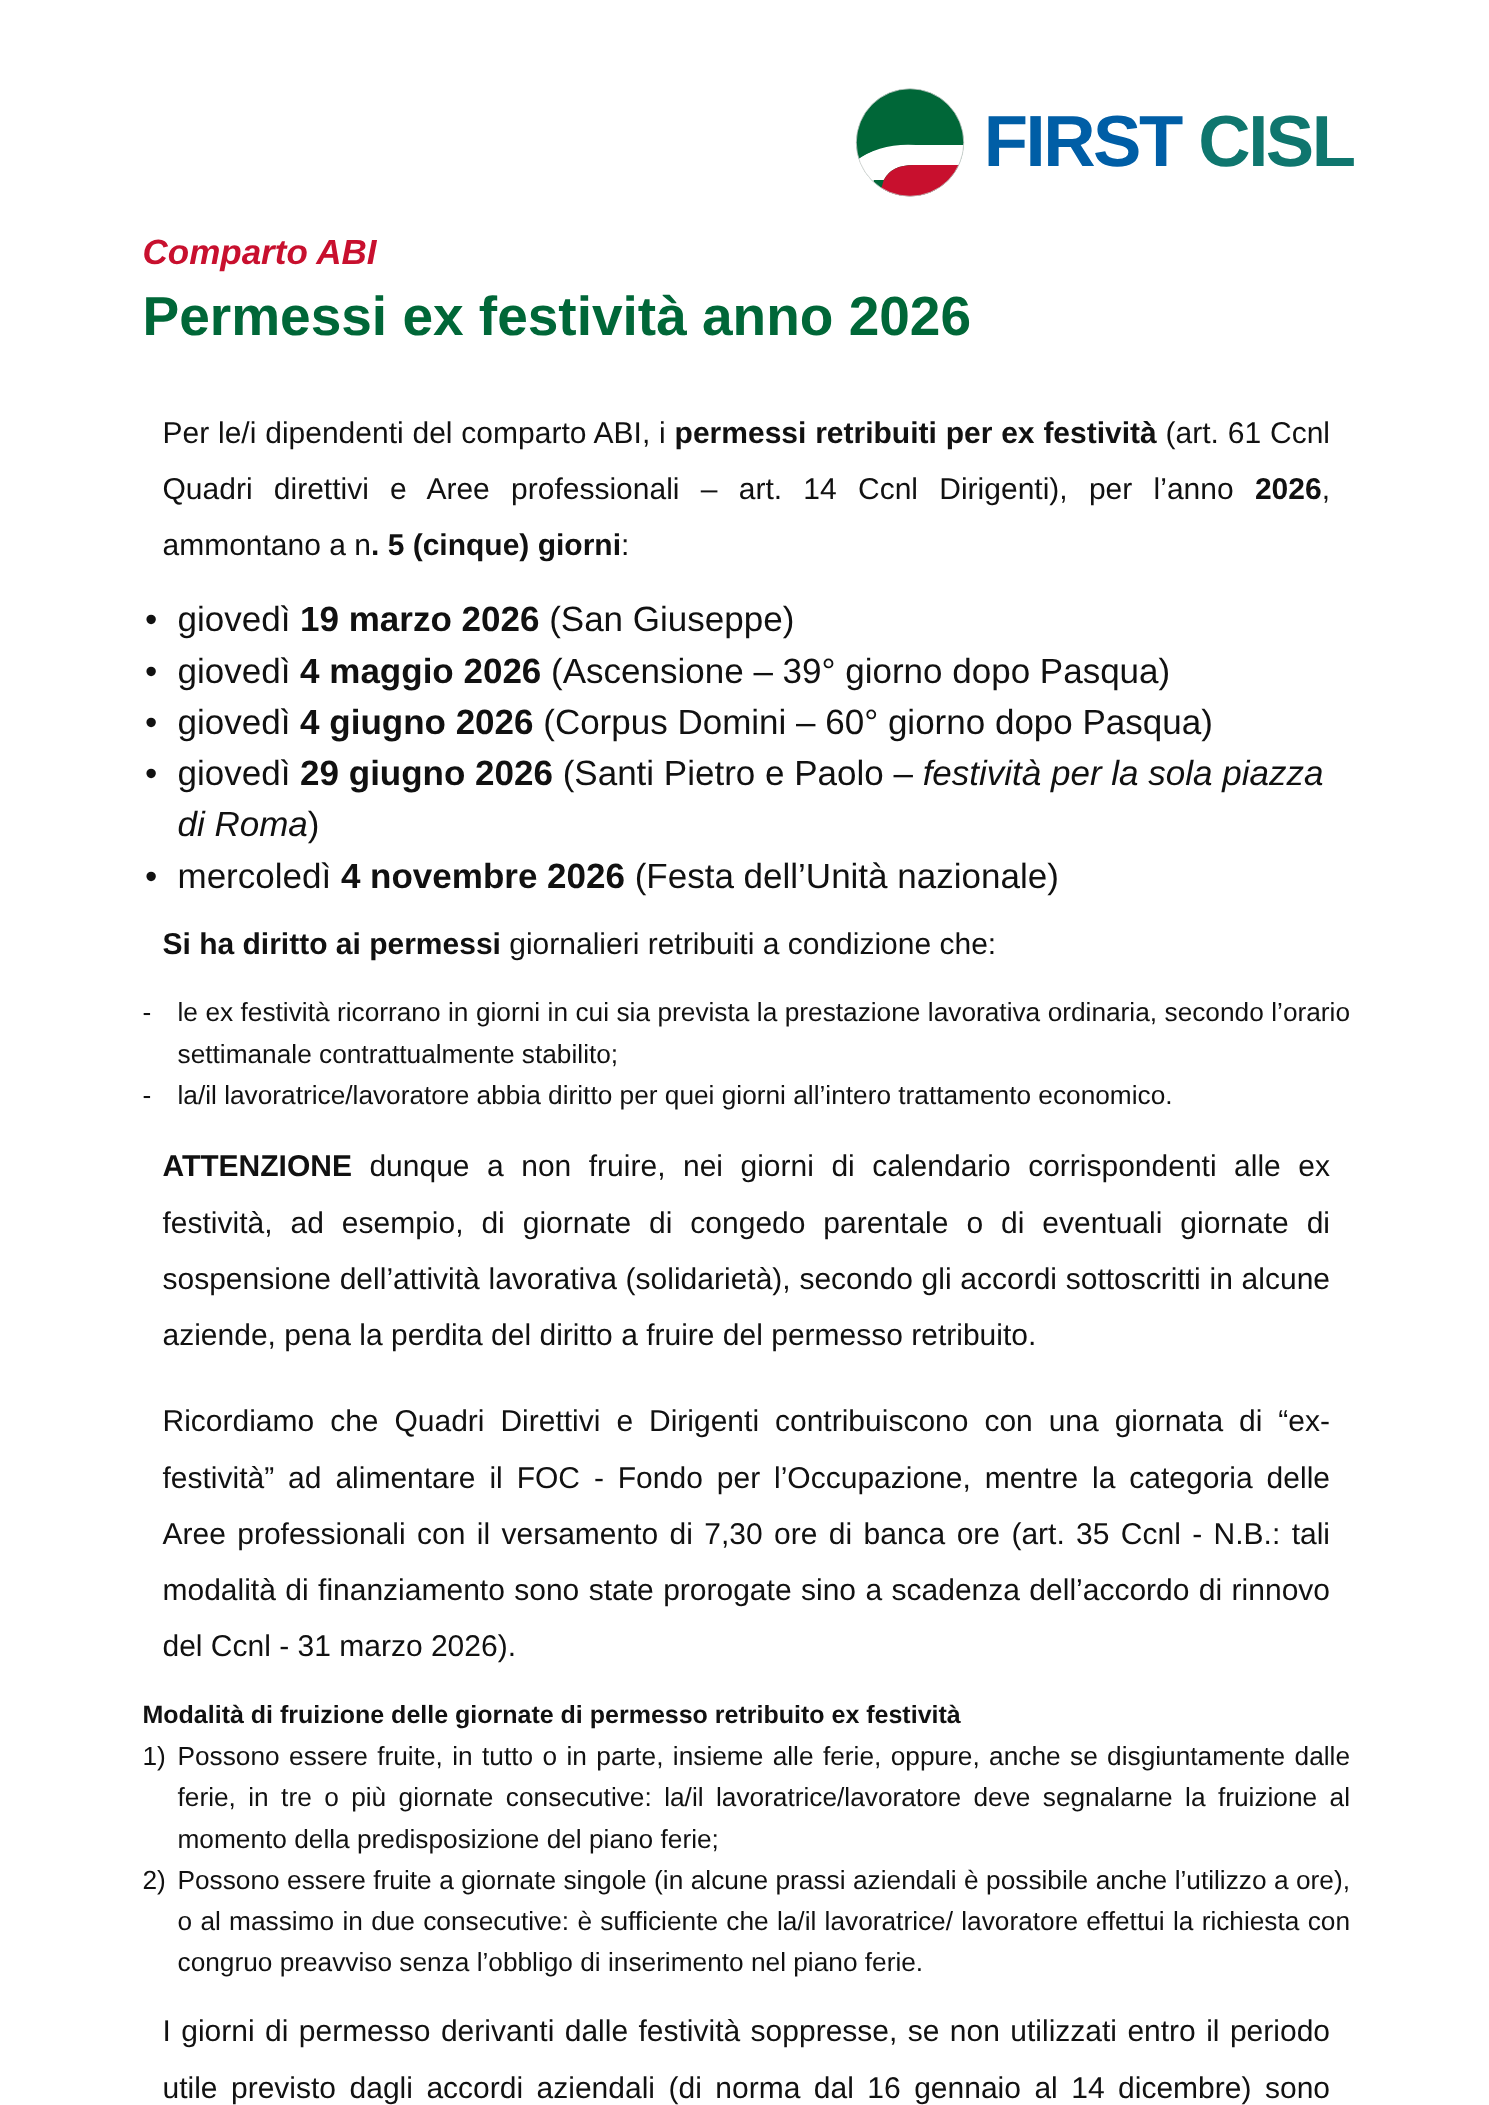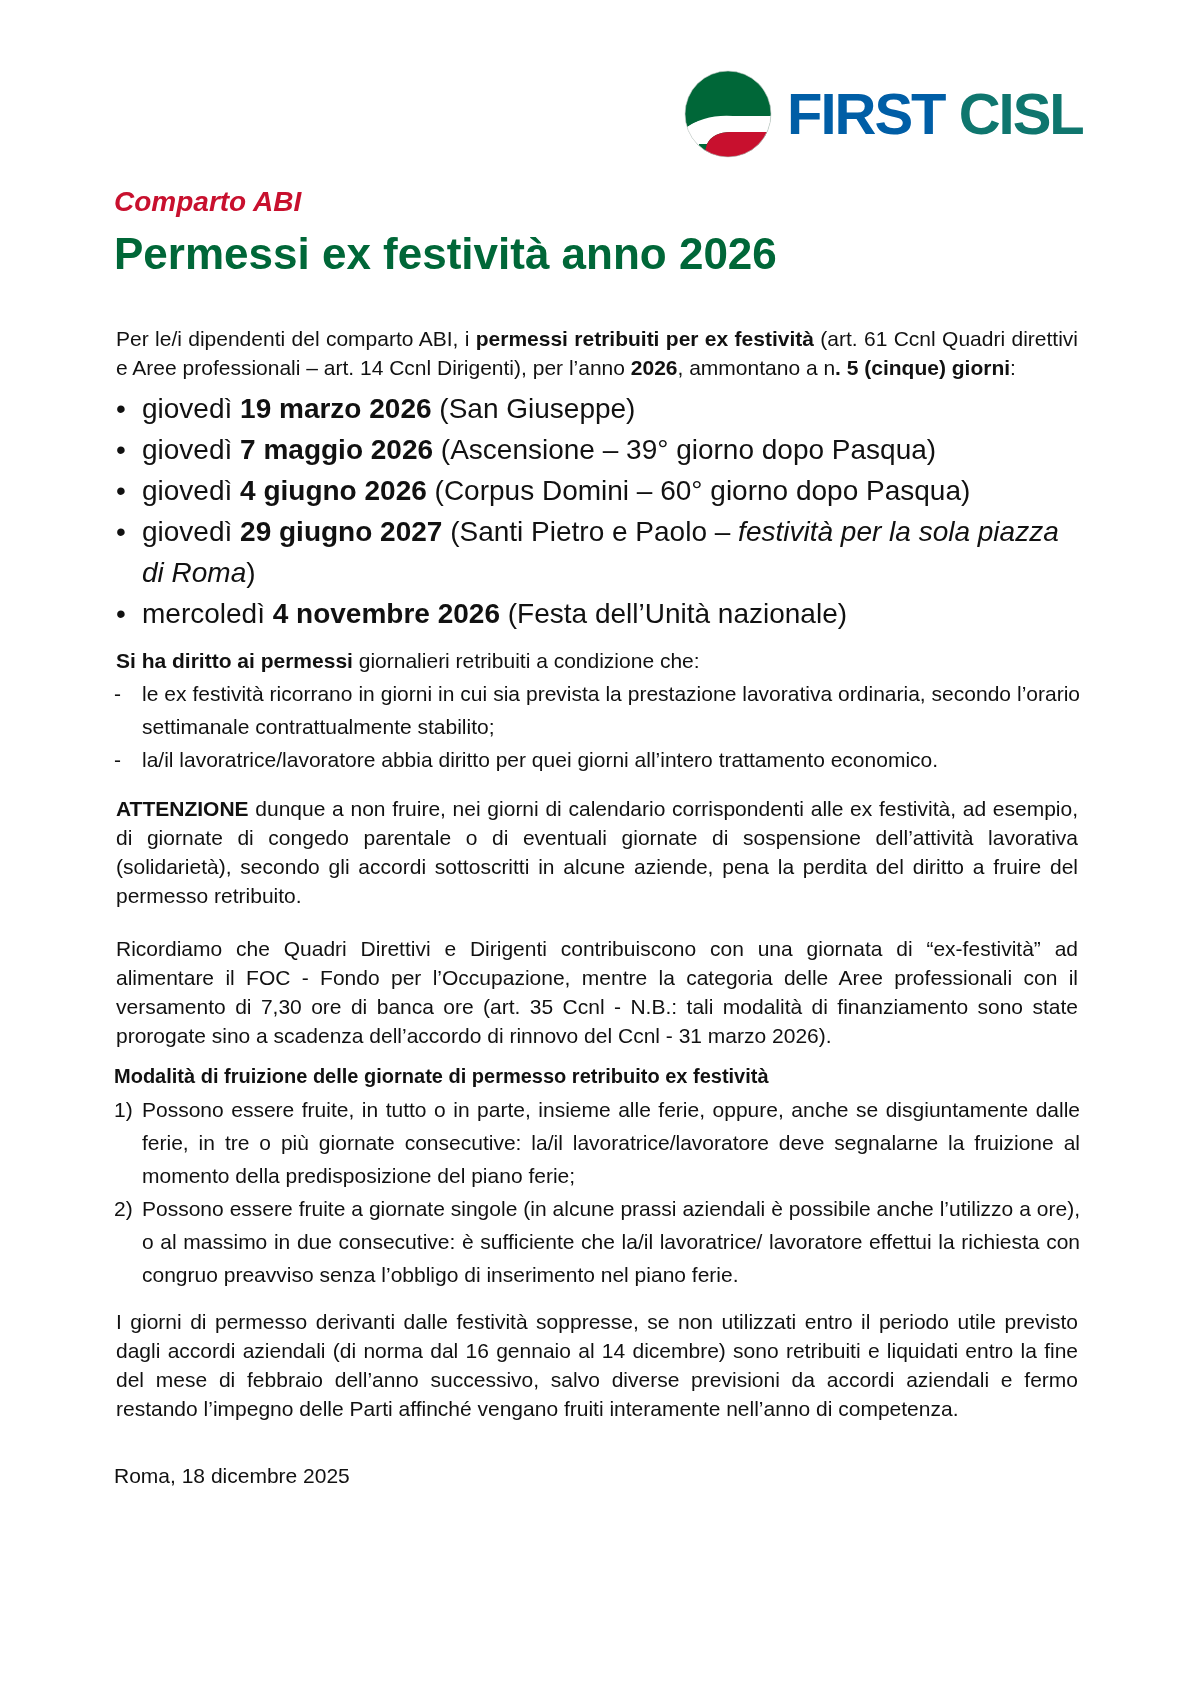--- a/index.html
+++ b/index.html
@@ -7,21 +7,21 @@
       font-family: "Liberation Sans", sans-serif; color: #111; }
     .logo { position: absolute; left: 683px; top: 70px; width: 400px; height: 90px; }
     .logo svg { position: absolute; left: 0; top: 0; }
     .logo-text { position: absolute; left: 104px; top: 12px; font-weight: bold; font-size: 58px;
       letter-spacing: -2px; line-height: 64px; white-space: nowrap; }
     .logo-first { color: #005ea6; }
     .logo-cisl { color: #0f766e; }
     .content { position: absolute; left: 114px; top: 182px; width: 966px; }
     .subtitle { color: #c8102e; font-weight: bold; font-size: 28px; line-height: 40px; margin: 0; font-style: italic; }
     .title { color: #006738; font-weight: bold; font-size: 44px; line-height: 56px; margin: 4px 0 0 0; }
-    p { margin: 2px; font-size: 21px; line-height: 29px; text-align: justify; }
+    p { margin: 16px; font-size: 24px; line-height: 45px; text-align: justify; }
     .intro { margin-top: 42px; }
     ul.bullets { list-style: none; margin: 6px 0 0 0; padding: 0; }
     ul.bullets li { position: relative; padding-left: 28px; font-size: 28px; line-height: 41px; }
     ul.bullets li::before { content: "•"; position: absolute; left: 2px; top: 0; }
     .section { margin-top: 12px; }
     ul.dashes { list-style: none; margin: 0; padding: 0; }
     ul.dashes li { position: relative; padding-left: 28px; font-size: 21px; line-height: 33px; text-align: justify; }
     ul.dashes li::before { content: "-"; position: absolute; left: 0; top: 0; }
     .gap { margin-top: 18px; }
     .heading { font-weight: bold; font-size: 20px; line-height: 33px; margin-top: 10px; }
@@ -56,23 +56,23 @@
 </div>
 
 <div class="content">
   <h2 class="subtitle">Comparto ABI</h2>
   <h1 class="title">Permessi ex festività anno 2026</h1>
 
   <p class="intro"><span>Per le/i dipendenti del comparto ABI, i </span><b>permessi retribuiti per ex festività</b><span> (art. 61 Ccnl Quadri direttivi e Aree professionali – art. 14 Ccnl Dirigenti), per l’anno </span><b>2026</b><span>, ammontano a n</span><b>. 5 (cinque) giorni</b><span>:</span></p>
 
   <ul class="bullets">
     <li><span>giovedì </span><b>19 marzo 2026</b><span> (San Giuseppe)</span><i></i><span></span></li>
-    <li><span>giovedì </span><b>7 maggio 2026</b><span> (Ascensione – 39° giorno dopo Pasqua)</span><i></i><span></span></li>
+    <li><span>giovedì </span><b>4 maggio 2026</b><span> (Ascensione – 39° giorno dopo Pasqua)</span><i></i><span></span></li>
     <li><span>giovedì </span><b>4 giugno 2026</b><span> (Corpus Domini – 60° giorno dopo Pasqua)</span><i></i><span></span></li>
-    <li><span>giovedì </span><b>29 giugno 2027</b><span> (Santi Pietro e Paolo – </span><i>festività per la sola piazza di Roma</i><span>)</span></li>
+    <li><span>giovedì </span><b>29 giugno 2026</b><span> (Santi Pietro e Paolo – </span><i>festività per la sola piazza di Roma</i><span>)</span></li>
     <li><span>mercoledì </span><b>4 novembre 2026</b><span> (Festa dell’Unità nazionale)</span><i></i><span></span></li>
   </ul>
 
   <p class="section"><b>Si ha diritto ai permessi</b><span> giornalieri retribuiti a condizione che:</span></p>
   <ul class="dashes">
     <li>le ex festività ricorrano in giorni in cui sia prevista la prestazione lavorativa ordinaria, secondo l’orario settimanale contrattualmente stabilito;</li>
     <li>la/il lavoratrice/lavoratore abbia diritto per quei giorni all’intero trattamento economico.</li>
   </ul>
 
   <p class="gap"><b>ATTENZIONE</b><span> dunque a non fruire, nei giorni di calendario corrispondenti alle ex festività, ad esempio, di giornate di congedo parentale o di eventuali giornate di sospensione dell’attività lavorativa (solidarietà), secondo gli accordi sottoscritti in alcune aziende, pena la perdita del diritto a fruire del permesso retribuito.</span></p>

